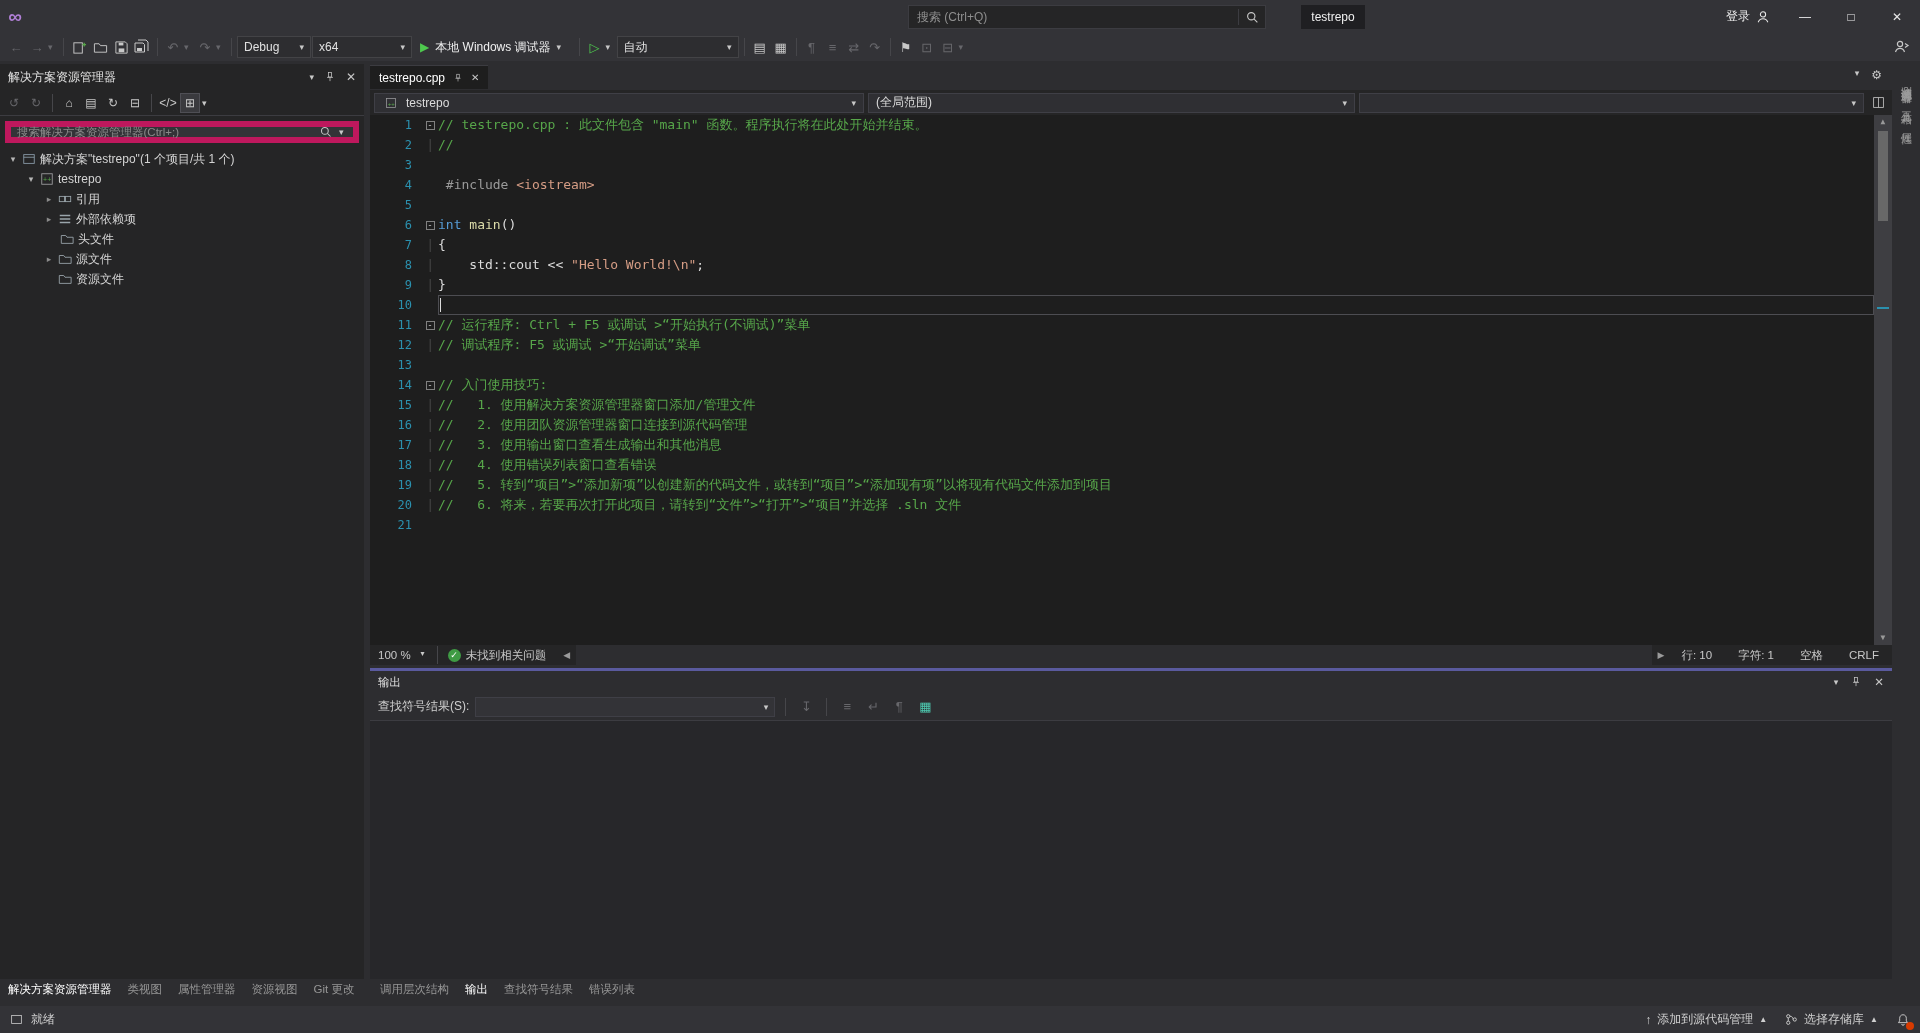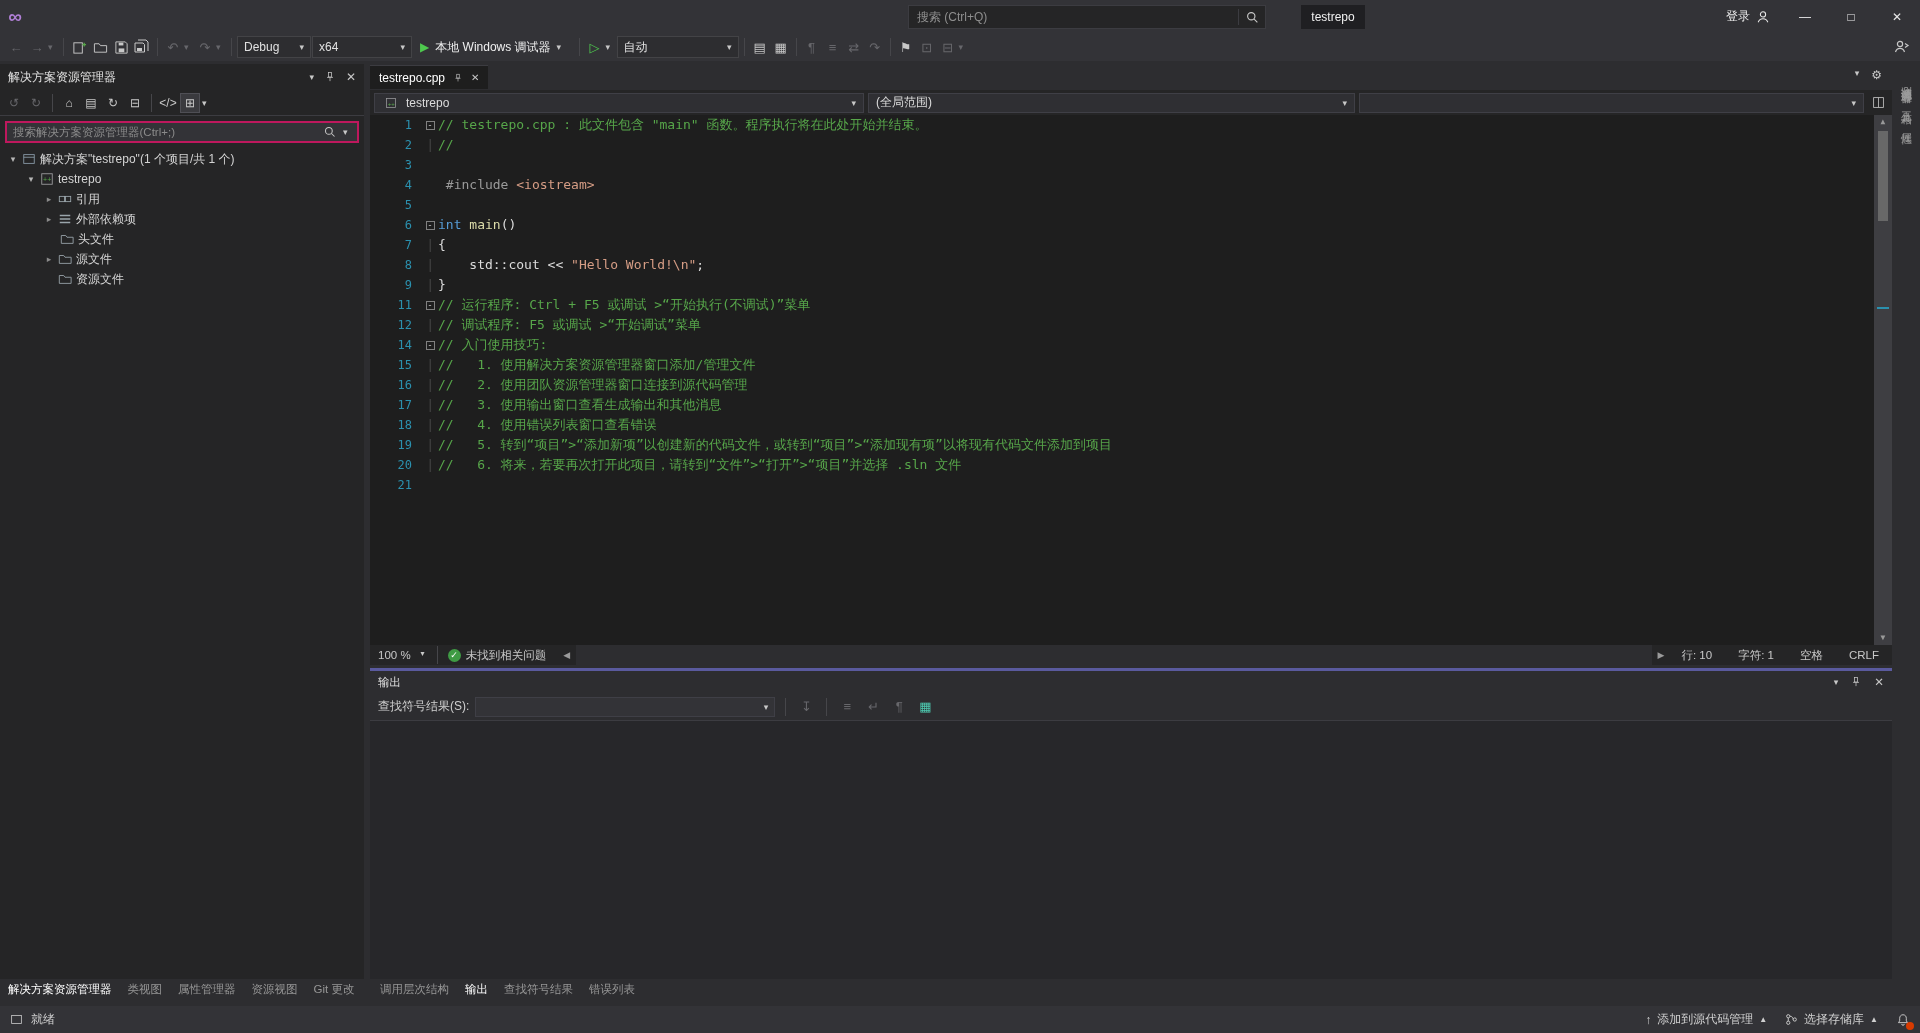--- a/index.html
+++ b/index.html
@@ -37,21 +37,21 @@
   .green{ color:var(--play-green,#4ec94e); }
   .toolbar-right{ position:absolute; right:8px; top:0; height:28px; display:flex; align-items:center; }
 
   
   .leftpanel{ position:absolute; left:0; top:64px; width:364px; height:915px; background:#252526; }
   .lp-header{ height:26px; display:flex; align-items:center; padding:0 8px; color:#e0e0e0; }
   .lp-header .hicons{ margin-left:auto; display:flex; gap:10px; align-items:center; color:#c8c8c8; }
   .lp-toolbar{ height:26px; display:flex; align-items:center; gap:2px; padding:0 4px; border-bottom:1px solid #3c3c41; }
   .lp-toolbar .tbtn{ height:20px; font-size:12px; }
   .lp-toolbar .boxed{ border:1px solid #4f4f55; background:#3a3a3e; }
-  .lp-search{ margin:5px 5px 4px 5px; height:22px; background:#333337; border:2px solid #be185d; display:flex; align-items:center; }
+  .lp-search{ margin:5px 5px 4px 5px; height:22px; background:#333337; border:6px solid #be185d; display:flex; align-items:center; }
   .lp-search input{ flex:1; background:transparent; border:none; outline:none; color:#c8c8c8; font:11.5px "Liberation Sans",sans-serif; padding:0 6px; }
   .lp-search input::placeholder{ color:#8a8a8a; }
   .tree{ padding-top:2px; }
   .tree-row{ height:20px; display:flex; align-items:center; color:#d4d4d4; white-space:nowrap; }
   .twisty{ width:14px; text-align:center; font-size:9px; color:#b6b6b6; flex:none; }
   .twisty.col{ color:#8a8a8a; }
   .ticon{ width:18px; display:flex; justify-content:center; flex:none; }
   .tlabel{ padding-left:2px; }
 
   
@@ -437,33 +437,43 @@
             </span>
             <span class="lt"><span class="tok-pl">    std::cout &lt;&lt; </span><span class="tok-str">"Hello World!\n"</span><span class="tok-pl">;</span></span>
           </div>
           <div class="code-line">
             <span class="ln">9</span>
             <span class="foldcell">
               <span class="fold-guide">│</span>
             </span>
             <span class="lt"><span class="tok-pl">}</span></span>
           </div>
+          <div class="code-line current">
+            <span class="ln">10</span>
+            <span class="foldcell"></span>
+            <span class="lt"></span>
+          </div>
           <div class="code-line">
             <span class="ln">11</span>
             <span class="foldcell">
               <span class="fold-box">-</span>
             </span>
             <span class="lt"><span class="tok-cm">// 运行程序: Ctrl + F5 或调试 &gt;“开始执行(不调试)”菜单</span></span>
           </div>
           <div class="code-line">
             <span class="ln">12</span>
             <span class="foldcell">
               <span class="fold-guide">│</span>
             </span>
             <span class="lt"><span class="tok-cm">// 调试程序: F5 或调试 &gt;“开始调试”菜单</span></span>
+          </div>
+          <div class="code-line">
+            <span class="ln">13</span>
+            <span class="foldcell"></span>
+            <span class="lt"></span>
           </div>
           <div class="code-line">
             <span class="ln">14</span>
             <span class="foldcell">
               <span class="fold-box">-</span>
             </span>
             <span class="lt"><span class="tok-cm">// 入门使用技巧:</span></span>
           </div>
           <div class="code-line">
             <span class="ln">15</span>

